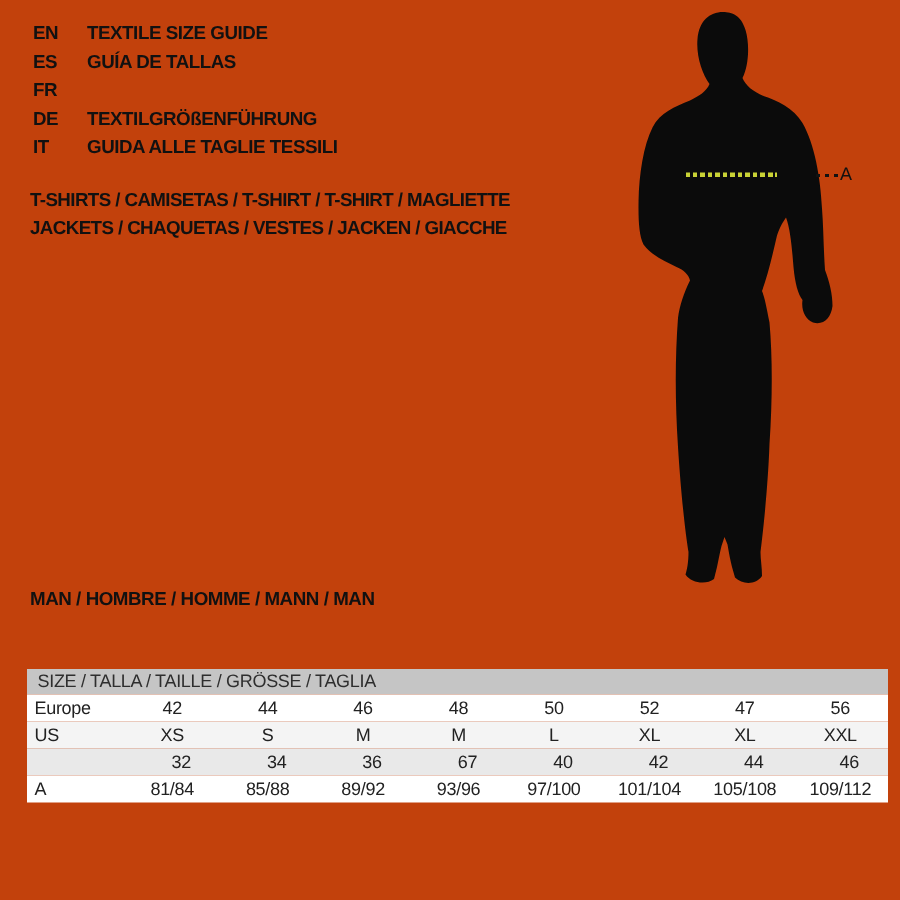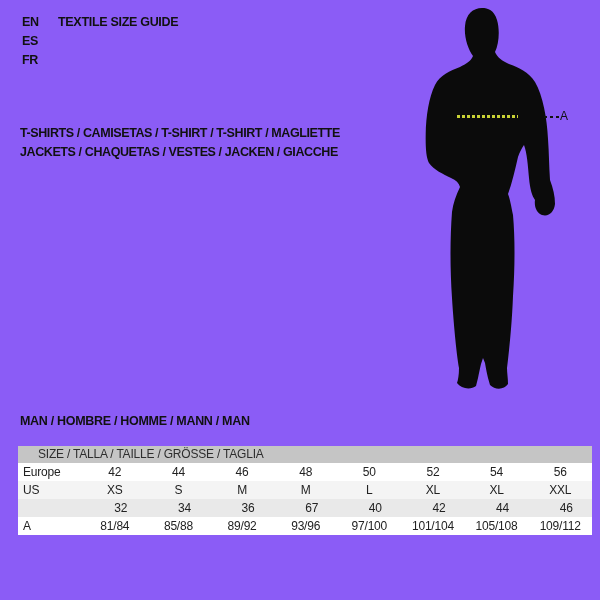--- a/index.html
+++ b/index.html
@@ -3,21 +3,21 @@
 <meta charset="utf-8">
 <style>
   :root{
     --accent-dots:#c9d235;
     --header-bg:#c5c5c5;
     --band-bg:#e9e9e9;
     --silhouette:#0b0b0b;
   }
   html,body{margin:0;padding:0;background:#fff;}
   .stage{
-    position:relative;width:600px;height:600px;background:#8b5cf6;overflow:hidden;
+    position:relative;width:600px;height:600px;background:#c2410c;overflow:hidden;
     font-family:"Liberation Sans", sans-serif;color:#111;
   }
   
   .lang-list{position:absolute;left:22px;top:13px;}
   .lang-row{display:flex;line-height:19px;font-size:12.5px;font-weight:bold;letter-spacing:-0.3px;}
   .lang-code{width:36px;flex:0 0 36px;}
   
   .categories{position:absolute;left:20px;top:124px;}
   .category-line{font-size:12.5px;font-weight:bold;letter-spacing:-0.4px;line-height:19px;white-space:nowrap;}
   
@@ -26,26 +26,26 @@
   .measure-dots{
     position:absolute;left:457px;top:115px;width:61px;height:3px;
     background:repeating-linear-gradient(90deg,var(--accent-dots,#c9d235) 0 3px,transparent 3px 5px);
   }
   .measure-dashes{
     position:absolute;left:544px;top:116px;width:15px;height:2px;
     background:repeating-linear-gradient(90deg,#111 0 3px,transparent 3px 6px);
   }
   .measure-label{position:absolute;left:560px;top:109px;font-size:12px;color:#111;letter-spacing:0;}
   
-  .section-title{position:absolute;left:20px;top:414px;font-size:12.5px;font-weight:bold;letter-spacing:-0.3px;white-space:nowrap;}
+  .section-title{position:absolute;left:20px;top:392px;font-size:12.5px;font-weight:bold;letter-spacing:-0.3px;white-space:nowrap;}
   
   .size-table{position:absolute;left:18px;top:446px;width:574px;font-size:12px;letter-spacing:-0.2px;color:#222;}
   .t-header{
     background:var(--header-bg,#c5c5c5);height:17px;line-height:17px;
-    padding-left:20px;color:#2e2e2e;white-space:nowrap;
+    padding-left:7px;color:#2e2e2e;white-space:nowrap;
   }
   .t-row{display:grid;grid-template-columns:65px repeat(8,1fr);height:18px;line-height:18px;align-items:center;}
   .t-row.r0{background:#ffffff;}
   .t-row.r1{background:#f4f4f4;}
   .t-row.r2{background:var(--band-bg,#e9e9e9);gap:12px;}
   .t-row.r3{background:#ffffff;}
   .t-cell{text-align:center;overflow:hidden;}
   .t-cell.label-cell{text-align:left;padding-left:5px;}
   
   .footnote{position:absolute;left:20px;top:551px;font-size:12.5px;font-weight:bold;letter-spacing:-0.4px;white-space:nowrap;}
@@ -55,23 +55,32 @@
 
 <div class="stage">
 
   <div class="lang-list">
       <div class="lang-row">
         <span class="lang-code">EN</span>
         <span class="lang-label">TEXTILE SIZE GUIDE</span>
       </div>
       <div class="lang-row">
         <span class="lang-code">ES</span>
+        <span class="lang-label">GUÍA DE TALLAS</span>
       </div>
       <div class="lang-row">
         <span class="lang-code">FR</span>
+      </div>
+      <div class="lang-row">
+        <span class="lang-code">DE</span>
+        <span class="lang-label">TEXTILGRÖßENFÜHRUNG</span>
+      </div>
+      <div class="lang-row">
+        <span class="lang-code">IT</span>
+        <span class="lang-label">GUIDA ALLE TAGLIE TESSILI</span>
       </div>
     </div>
 
   <div class="categories">
       <div class="category-line">T-SHIRTS / CAMISETAS / T-SHIRT / T-SHIRT / MAGLIETTE</div>
       <div class="category-line">JACKETS / CHAQUETAS / VESTES / JACKEN / GIACCHE</div>
     </div>
 
   <svg class="figure-svg" viewBox="0 0 140 385" preserveAspectRatio="none" aria-hidden="true">
     <path class="man-path" d="
@@ -125,21 +134,21 @@
     <div class="t-header">SIZE / TALLA / TAILLE / GRÖSSE / TAGLIA</div>
     <div id="table-body">
         <div class="t-row r0">
           <div class="t-cell label-cell">Europe</div>
           <div class="t-cell">42</div>
           <div class="t-cell">44</div>
           <div class="t-cell">46</div>
           <div class="t-cell">48</div>
           <div class="t-cell">50</div>
           <div class="t-cell">52</div>
-          <div class="t-cell">54</div>
+          <div class="t-cell">47</div>
           <div class="t-cell">56</div>
         </div>
         <div class="t-row r1">
           <div class="t-cell label-cell">US</div>
           <div class="t-cell">XS</div>
           <div class="t-cell">S</div>
           <div class="t-cell">M</div>
           <div class="t-cell">M</div>
           <div class="t-cell">L</div>
           <div class="t-cell">XL</div>

